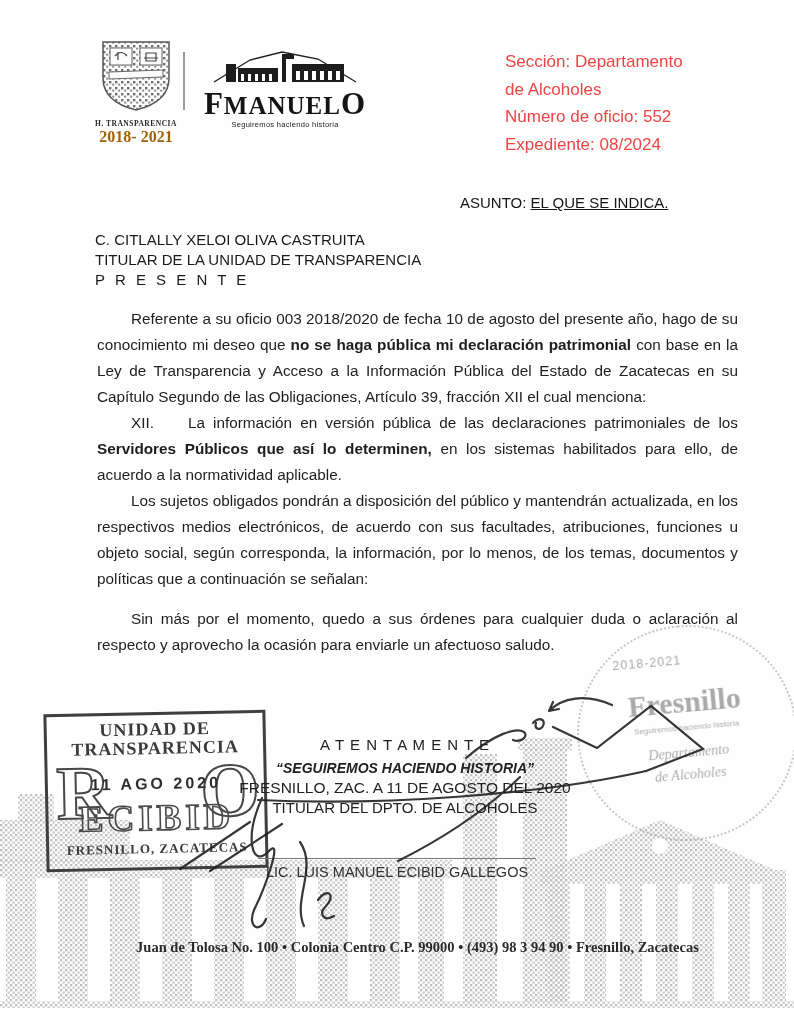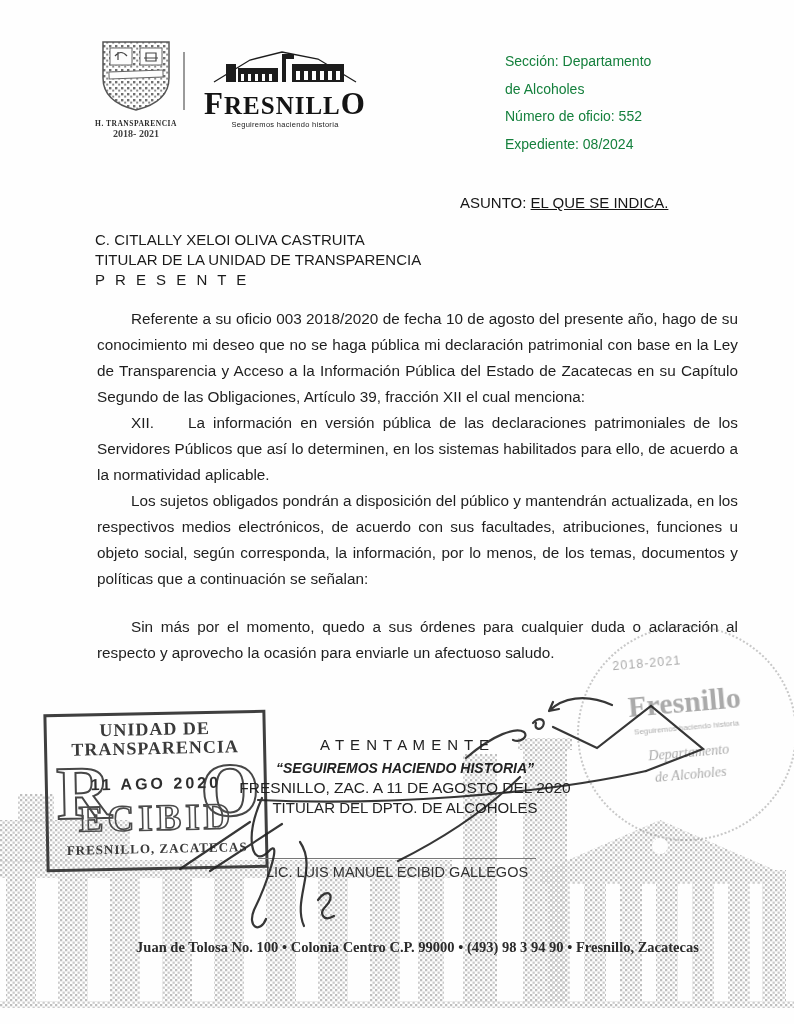--- a/index.html
+++ b/index.html
@@ -3,40 +3,40 @@
 <meta charset="utf-8">
 <style>
   html,body{margin:0;padding:0;background:#e8e8e8;}
   .page{position:relative;width:794px;height:1024px;margin:0 auto;background:#fefefe;
         overflow:hidden;font-family:"Liberation Sans",sans-serif;color:#1c1c1c;}
   .abs{position:absolute;}
 
   
   .shield-wrap{left:86px;top:38px;width:100px;text-align:center;}
   .shield-cap1{font-family:"Liberation Serif",serif;font-size:7.5px;font-weight:700;color:#2a2a2a;letter-spacing:.5px;margin-top:1px;}
-  .shield-cap2{font-family:"Liberation Serif",serif;font-size:10px;font-weight:700;color:#404040;}
+  .shield-cap2{font-family:"Liberation Serif",serif;font-size:16px;font-weight:700;color:#a16207;}
   .divider{left:183px;top:52px;width:2px;height:58px;background:#9a9a9a;}
   .brand-wrap{left:200px;top:50px;width:170px;text-align:center;}
   .brand-name{font-family:"Liberation Serif",serif;font-size:25px;font-weight:700;color:#141414;letter-spacing:1px;line-height:1;}
   .brand-name .bigcap{font-size:31px;}
   .brand-tagline{font-size:7.5px;color:#222;margin-top:1px;letter-spacing:.3px;}
 
-  .hdr-info{left:505px;top:48px;width:260px;font-size:14px;line-height:27.5px;color:#15803d;}
+  .hdr-info{left:505px;top:48px;width:260px;font-size:17px;line-height:27.5px;color:#ef4444;}
 
   .asunto{left:460px;top:194px;width:300px;font-size:15px;color:#161616;}
   .asunto .u{text-decoration:underline;}
 
   .recipient{left:95px;top:230px;width:420px;font-size:15px;line-height:20px;color:#1a1a1a;}
   .presente{letter-spacing:3px;}
 
   
   .bodytxt{left:97px;top:306px;width:641px;font-size:15.3px;line-height:26px;text-align:justify;color:#1e1e1e;}
   .bodytxt p{margin:0;text-indent:34px;}
-  .bodytxt p.sp{margin-top:22px;}
-  .bodytxt b{font-weight:400;}
+  .bodytxt p.sp{margin-top:14px;}
+  .bodytxt b{font-weight:700;}
   .numgap{display:inline-block;width:34px;}
 
   
   .stamp{left:45px;top:712px;width:216px;height:152px;border:3px solid #3f3f3f;transform:rotate(-1.2deg);color:#3a3a3a;}
   .stamp>div{position:absolute;width:100%;text-align:center;}
   .st-l1{top:4px;font-family:"Liberation Serif",serif;font-size:18px;font-weight:600;letter-spacing:1px;}
   .st-l2{top:23px;font-family:"Liberation Serif",serif;font-size:18px;font-weight:600;letter-spacing:1px;}
   .outline{color:rgba(255,255,255,0.05);-webkit-text-stroke:2px #474747;font-family:"Liberation Serif",serif;font-weight:700;}
   .st-R{top:38px;left:-72px;font-size:76px;line-height:1;}
   .st-O{top:38px;left:74px;font-size:76px;line-height:1;}
@@ -150,21 +150,21 @@
       <rect x="74" y="4" width="8" height="5" fill="#1c1c1c"></rect>
       <rect x="80" y="14" width="52" height="5" fill="#1c1c1c"></rect>
       <rect x="80" y="19" width="52" height="13" fill="#1c1c1c"></rect>
       <rect x="84" y="21" width="4" height="9" fill="#fefefe"></rect>
         <rect x="92" y="21" width="4" height="9" fill="#fefefe"></rect>
       <rect x="100" y="21" width="4" height="9" fill="#fefefe"></rect>
         <rect x="108" y="21" width="4" height="9" fill="#fefefe"></rect>
       <rect x="116" y="21" width="4" height="9" fill="#fefefe"></rect>
         <rect x="124" y="21" width="4" height="9" fill="#fefefe"></rect>
     </svg>
-    <div class="brand-name"><span class="bigcap">F</span><span>RESNILL</span><span class="bigcap">O</span></div>
+    <div class="brand-name"><span class="bigcap">F</span><span>MANUEL</span><span class="bigcap">O</span></div>
     <div class="brand-tagline">Seguiremos haciendo historia</div>
   </div>
 
   <div class="abs hdr-info">
     <div>Sección: Departamento</div>
     <div>de Alcoholes</div>
     <div>Número de oficio: 552</div>
     <div>Expediente: 08/2024</div>
   </div>
 

